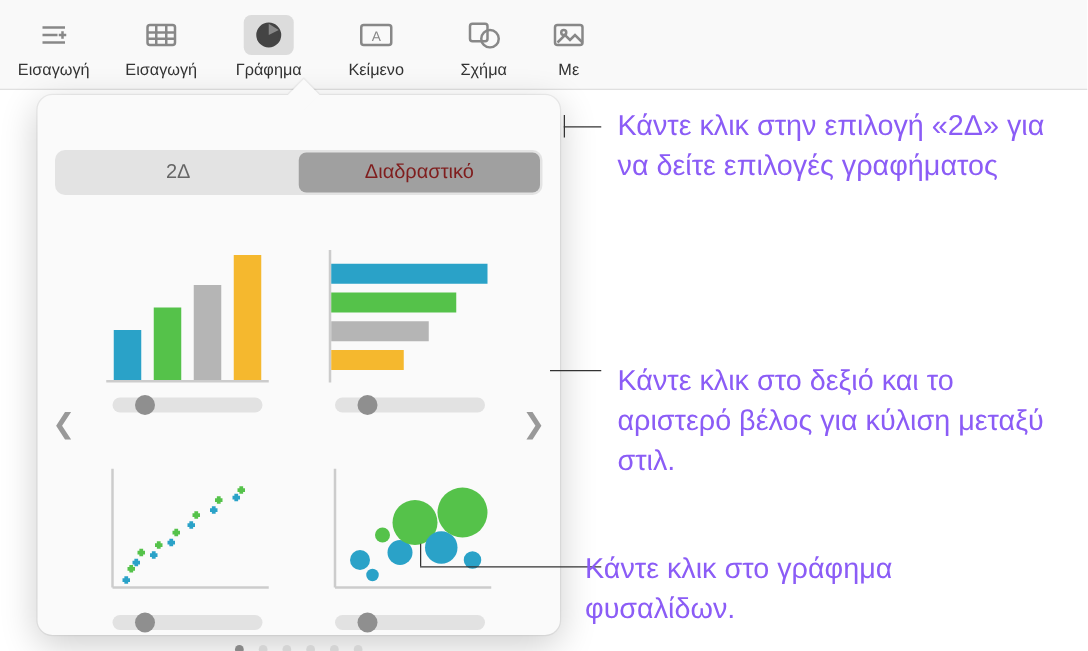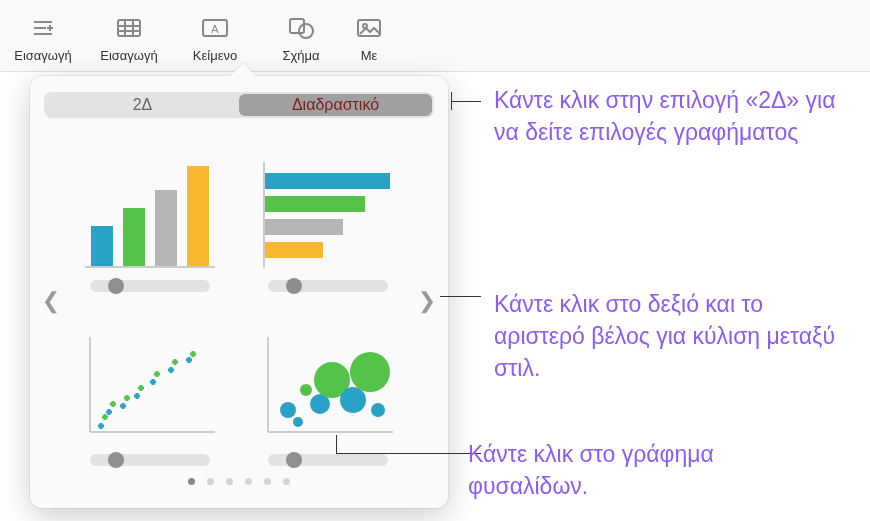--- a/index.html
+++ b/index.html
@@ -66,22 +66,23 @@
       background: #fafafa;
       transform: rotate(45deg);
       box-shadow: -1px -1px 1px rgba(0,0,0,0.06);
     }
 
     .seg {
       display: flex;
       background: #e3e3e3;
       border-radius: 8px;
       padding: 2px;
-      height: 26px;
+      height: 36px;
       margin-bottom: 18px;
+      margin-top: 28px;
     }
     .seg-item {
       flex: 1;
       display: flex;
       align-items: center;
       justify-content: center;
       font-size: 16px;
       color: #666;
       cursor: pointer;
       border-radius: 6px;
@@ -230,20 +231,29 @@
     <div class="tb-icon-wrap">
       <svg width="26" height="20" viewBox="0 0 26 20" fill="none" stroke-width="2">
         <rect x="2" y="2" width="22" height="16" rx="2"></rect>
           <line x1="2" y1="8" x2="24" y2="8"></line>
         <line x1="2" y1="13" x2="24" y2="13"></line>
           <line x1="9" y1="2" x2="9" y2="18"></line>
           <line x1="17" y1="2" x2="17" y2="18"></line>
       </svg>
     </div>
     <span>Εισαγωγή</span>
+  </div>
+  <div class="tb-item active">
+    <div class="tb-icon-wrap">
+      <svg width="24" height="24" viewBox="0 0 24 24" fill="none" stroke-width="2">
+        <circle cx="12" cy="12" r="9"></circle>
+          <path d="M12 3 L12 12 L20 8" fill="#888" stroke="none"></path>
+      </svg>
+    </div>
+    <span>Γράφημα</span>
   </div>
   <div class="tb-item">
     <div class="tb-icon-wrap">
       <svg width="28" height="20" viewBox="0 0 28 20" fill="none" stroke-width="2">
         <rect x="2" y="2" width="24" height="16" rx="2"></rect>
         <text x="14" y="15" text-anchor="middle" font-size="11" fill="#888" stroke="none">A</text>
       </svg>
     </div>
     <span>Κείμενο</span>
   </div>

